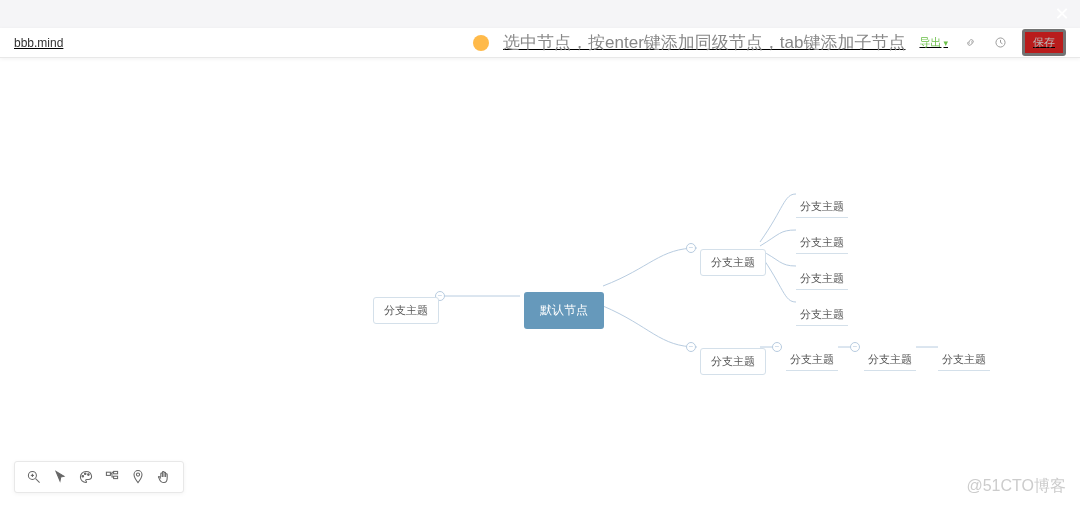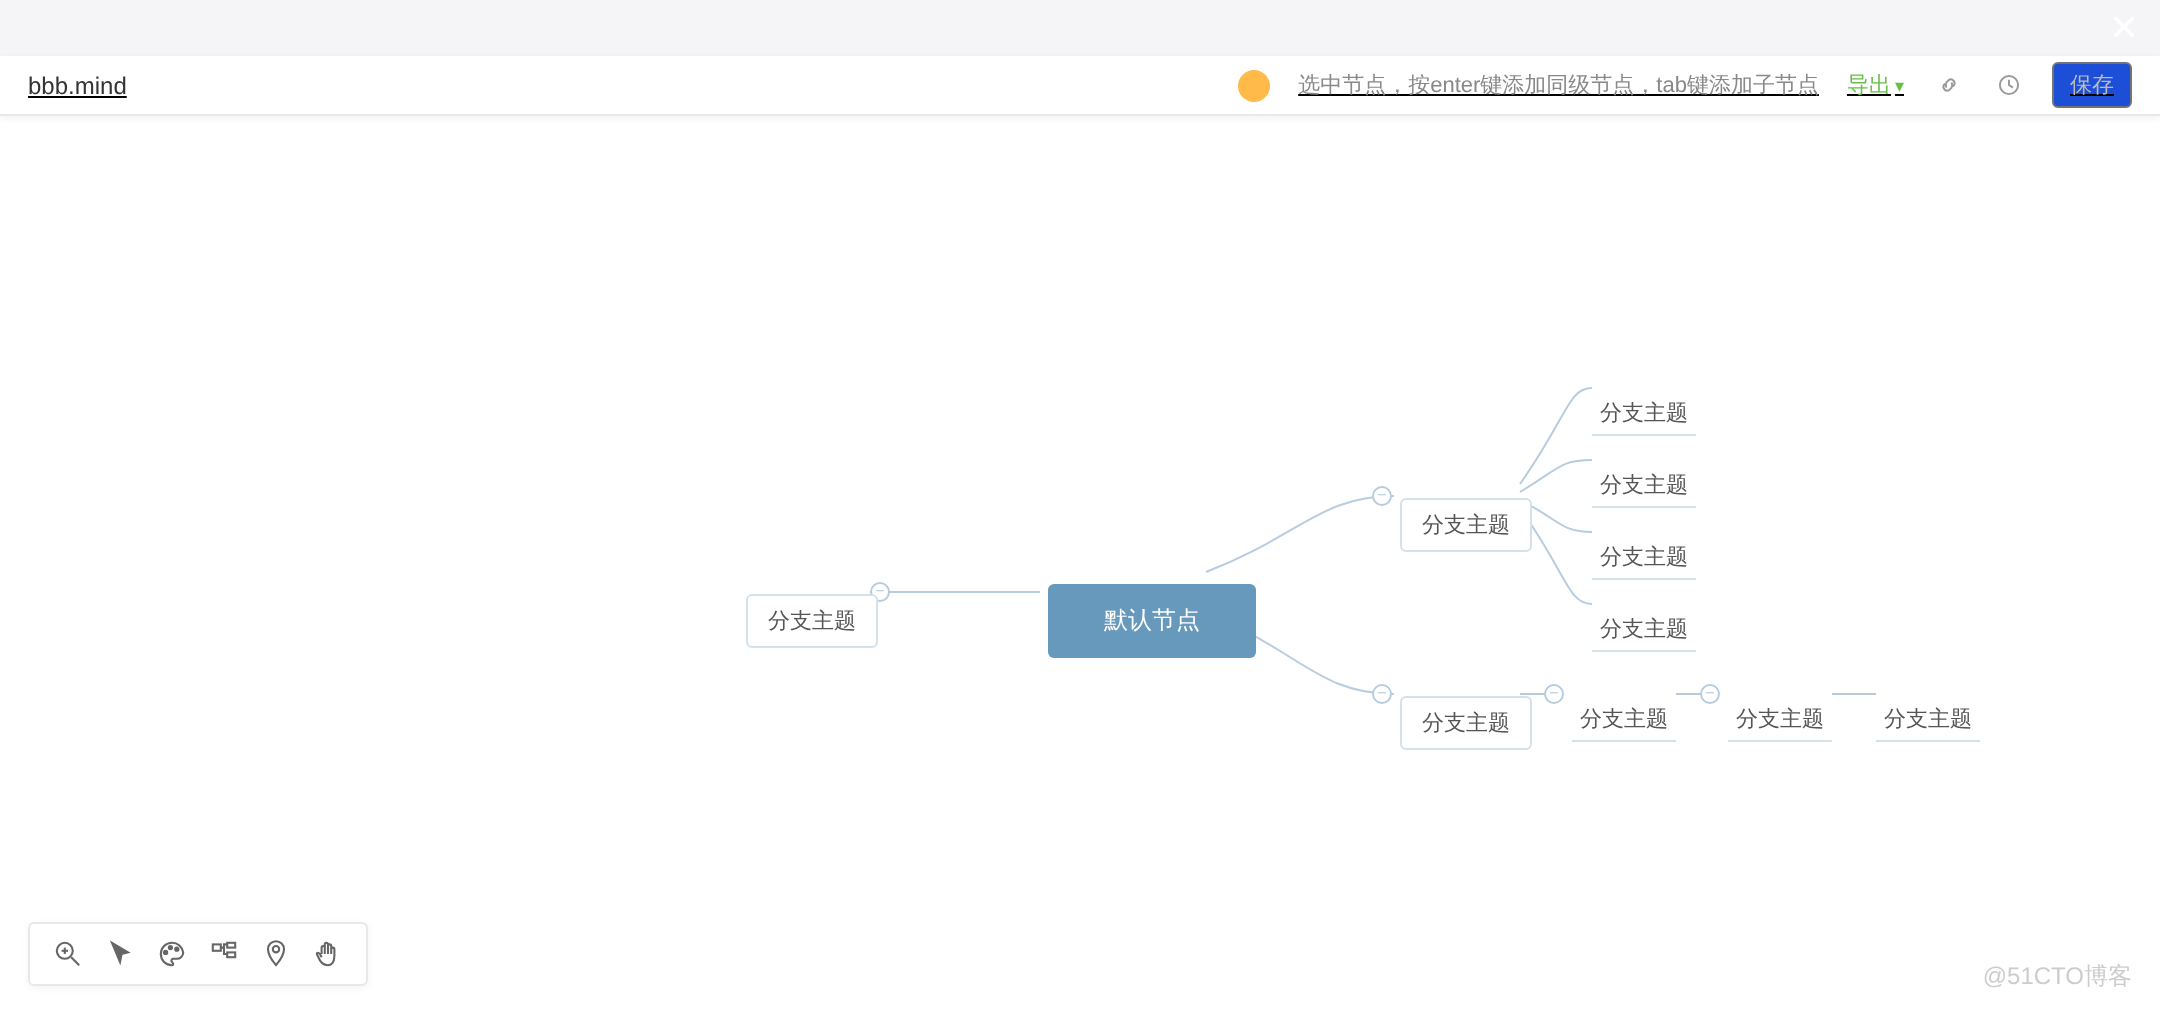--- a/index.html
+++ b/index.html
@@ -57,21 +57,21 @@
       height: 16px;
       border-radius: 50%;
       background: #ffba4a;
       display: flex;
       align-items: center;
       justify-content: center;
       font-size: 8px;
       color: #fff;
     }
     .hint-text {
-      font-size: 11px;
+      font-size: 17px;
       color: #888;
       text-align: right;
     }
     .export-link {
       font-size: 11px;
       color: #6abf47;
       display: flex;
       align-items: center;
       gap: 2px;
       cursor: pointer;
@@ -86,24 +86,24 @@
       display: flex;
       align-items: center;
       justify-content: center;
       cursor: pointer;
       color: #999;
     }
     .icon-btn svg { width: 13px; height: 13px; fill: none; stroke: currentColor; stroke-width: 1.5; }
     .save-btn {
       font-size: 11px;
       color: #bbb;
-      border: 1px solid #737373;
+      border: 3px solid #737373;
       padding: 3px 8px;
       border-radius: 3px;
-      background: #1d4ed8;
+      background: #b91c1c;
       cursor: pointer;
     }
     .canvas {
       position: relative;
       width: 100%;
       height: calc(100% - 58px);
       background: #fff;
     }
     .canvas svg.connectors {
       position: absolute;
@@ -121,21 +121,21 @@
       font-size: 11px;
       padding: 5px 10px;
       border-radius: 3px;
       white-space: nowrap;
       cursor: pointer;
       margin-top: 12px;
     }
     .node.root {
       background: #6699bb;
       color: #fff;
-      padding: 10px 28px;
+      padding: 10px 16px;
       font-size: 12px;
     }
     .node.box {
       border: 1px solid #d4e0ea;
       background: #fff;
       color: #555;
     }
     .node.leaf {
       color: #555;
       border-bottom: 1px solid #d4e0ea;
@@ -178,21 +178,21 @@
       justify-content: center;
       cursor: pointer;
       color: #666;
     }
     .bottom-toolbar .tool svg { width: 16px; height: 16px; fill: none; stroke: currentColor; stroke-width: 1.3; }
     .watermark {
       position: absolute;
       right: 14px;
       bottom: 10px;
       color: #ccc;
-      font-size: 12px;
+      font-size: 16px;
     }
   </style>
 </head>
 <body>
 
 <div class="top-strip">
   <div class="close-btn">✕</div>
 </div>
 
 <div class="toolbar">

